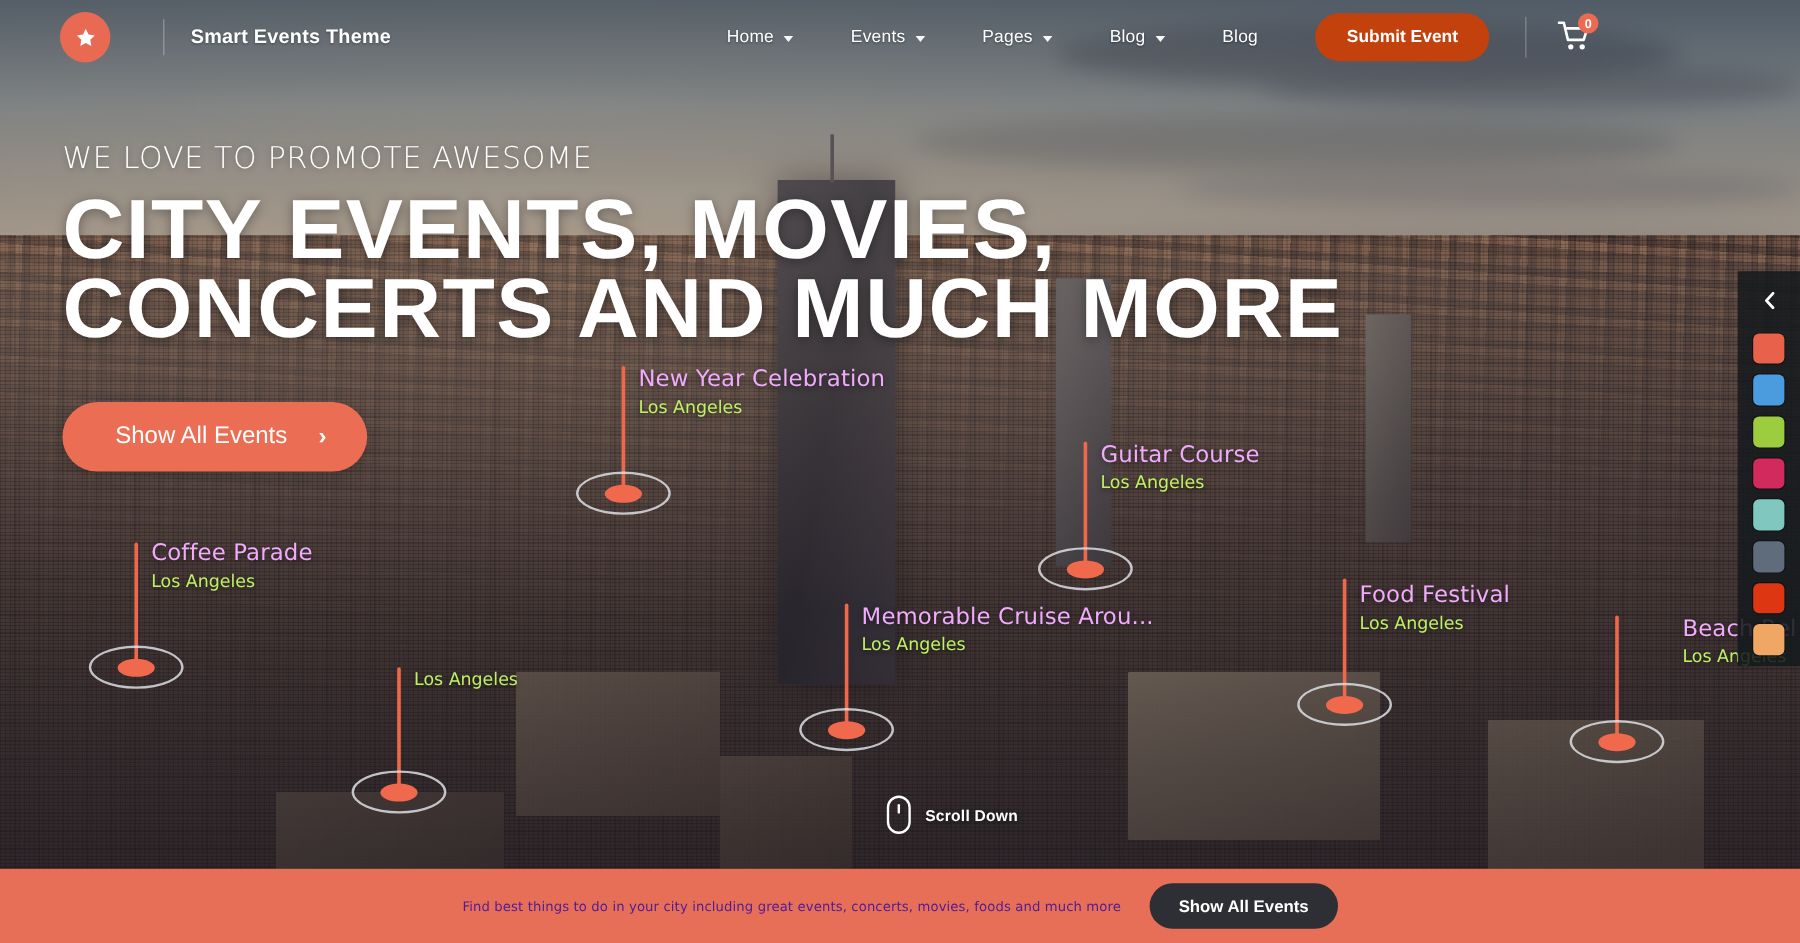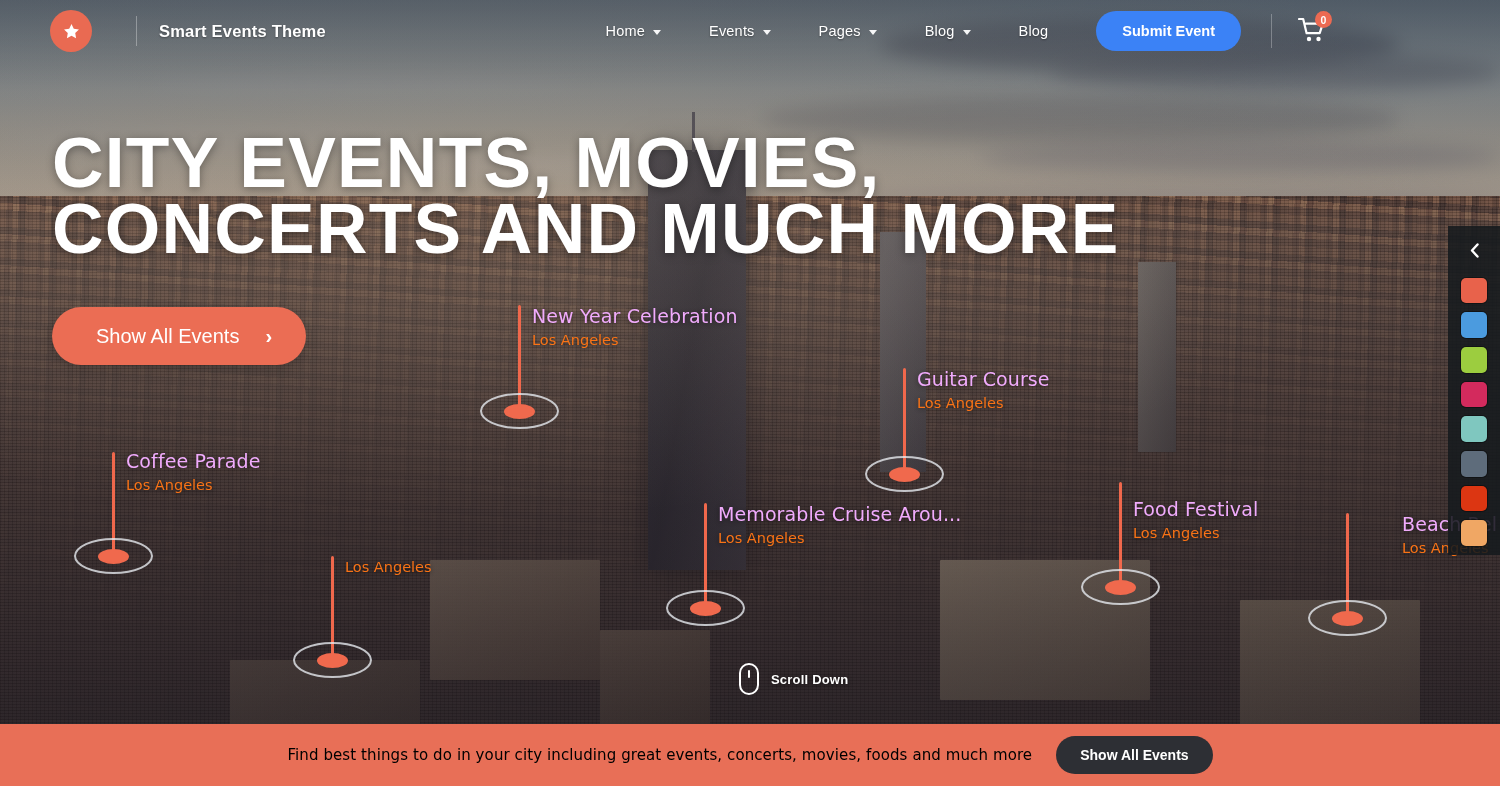--- a/index.html
+++ b/index.html
@@ -158,21 +158,21 @@
   .caret {
     width: 0; height: 0;
     border-left: 4.5px solid transparent;
     border-right: 4.5px solid transparent;
     border-top: 5px solid #fff;
     opacity: .95;
     margin-top: 2px;
   }
   .submit-btn {
     margin-left: 24px;
-    background: #3b82f6; color: #fff;
+    background: #c2410c; color: #fff;
     font-size: 14.5px; font-weight: bold;
     border: none; border-radius: 22px;
     height: 40px; padding: 0 26px;
     cursor: pointer; white-space: nowrap;
     font-family: "Liberation Sans", sans-serif;
   }
   .nav-sep {
     width: 1px; height: 34px; margin: 0 26px 0 30px;
     background: rgba(255,255,255,.28);
   }
@@ -238,21 +238,21 @@
   }
   .pin-label { position: absolute; left: 14px; white-space: nowrap; }
   .pin-title {
     color: #f0abfc; font-size: 19px; font-weight: 400;
     letter-spacing: .1px;
     text-shadow: 0 1px 5px rgba(0,0,0,.45);
     font-family: "DejaVu Sans", sans-serif;
   }
   .pin-city {
     margin-top: 5px;
-    color: #f97316; font-size: 14.5px;
+    color: #bef264; font-size: 14.5px;
     text-shadow: 0 1px 4px rgba(0,0,0,.45);
     font-family: "DejaVu Sans", sans-serif;
   }
 
   
   .scroll-down {
     position: absolute; left: 739px; top: 663px; z-index: 30;
     display: flex; align-items: center; gap: 12px;
   }
   .mouse {
@@ -290,21 +290,21 @@
     box-shadow: 0 0 0 1px rgba(0,0,0,.35);
   }
 
   
   .bottom-bar {
     position: absolute; left: 0; bottom: 0; width: 1500px; height: 62px;
     background: #e86f57; z-index: 50;
     display: flex; align-items: center; justify-content: center; gap: 24px;
   }
   .bottom-text {
-    color: #000000; font-size: 15px; letter-spacing: .1px;
+    color: #4c1d95; font-size: 11px; letter-spacing: .1px;
     font-family: "DejaVu Sans", sans-serif;
   }
   .bottom-btn {
     background: #2d2f34; color: #fff;
     border: none; border-radius: 20px;
     height: 38px; padding: 0 24px;
     font-size: 14px; font-weight: bold; cursor: pointer;
     font-family: "Liberation Sans", sans-serif;
   }
 </style>
@@ -389,20 +389,21 @@
           <path d="M1 3h4.2l3.4 14.2h13.1l3.1-9.6H8" fill="none" stroke="#ffffff" stroke-width="2.2" stroke-linecap="round" stroke-linejoin="round"></path>
           <circle cx="11" cy="23" r="2.2" fill="#ffffff"></circle>
           <circle cx="20.5" cy="23" r="2.2" fill="#ffffff"></circle>
         </svg>
         <span class="cart-badge">0</span>
       </div>
     </nav>
   </div>
 
   <div class="hero">
+    <div class="hero-eyebrow">WE LOVE TO PROMOTE AWESOME</div>
     <div class="hero-title">CITY EVENTS, MOVIES,
 CONCERTS AND MUCH MORE</div>
     <button class="hero-cta">
       <span>Show All Events</span>
       <span class="chev">›</span>
     </button>
   </div>
 
   <div class="pin" style="left:112px; top:452px; height:116px;">
     <div class="pin-stick" style="height:104px;"></div>
@@ -450,21 +451,21 @@
     <div class="pin-label" style="top:0px;">
       <div class="pin-title">Memorable Cruise Arou...</div>
       <div class="pin-city">Los Angeles</div>
     </div>
   </div>
 
   <div class="pin" style="left:1119px; top:482px; height:117px;">
     <div class="pin-stick" style="height:105px;"></div>
     <div class="pin-ring"></div>
     <div class="pin-base"></div>
-    <div class="pin-label" style="top:16px;">
+    <div class="pin-label" style="top:3px;">
       <div class="pin-title">Food Festival</div>
       <div class="pin-city">Los Angeles</div>
     </div>
   </div>
 
   <div class="pin" style="left:1346px; top:513px; height:117px;">
     <div class="pin-stick" style="height:105px;"></div>
     <div class="pin-ring"></div>
     <div class="pin-base"></div>
     <div class="pin-label" style="top:0px;margin-left:42px;">

